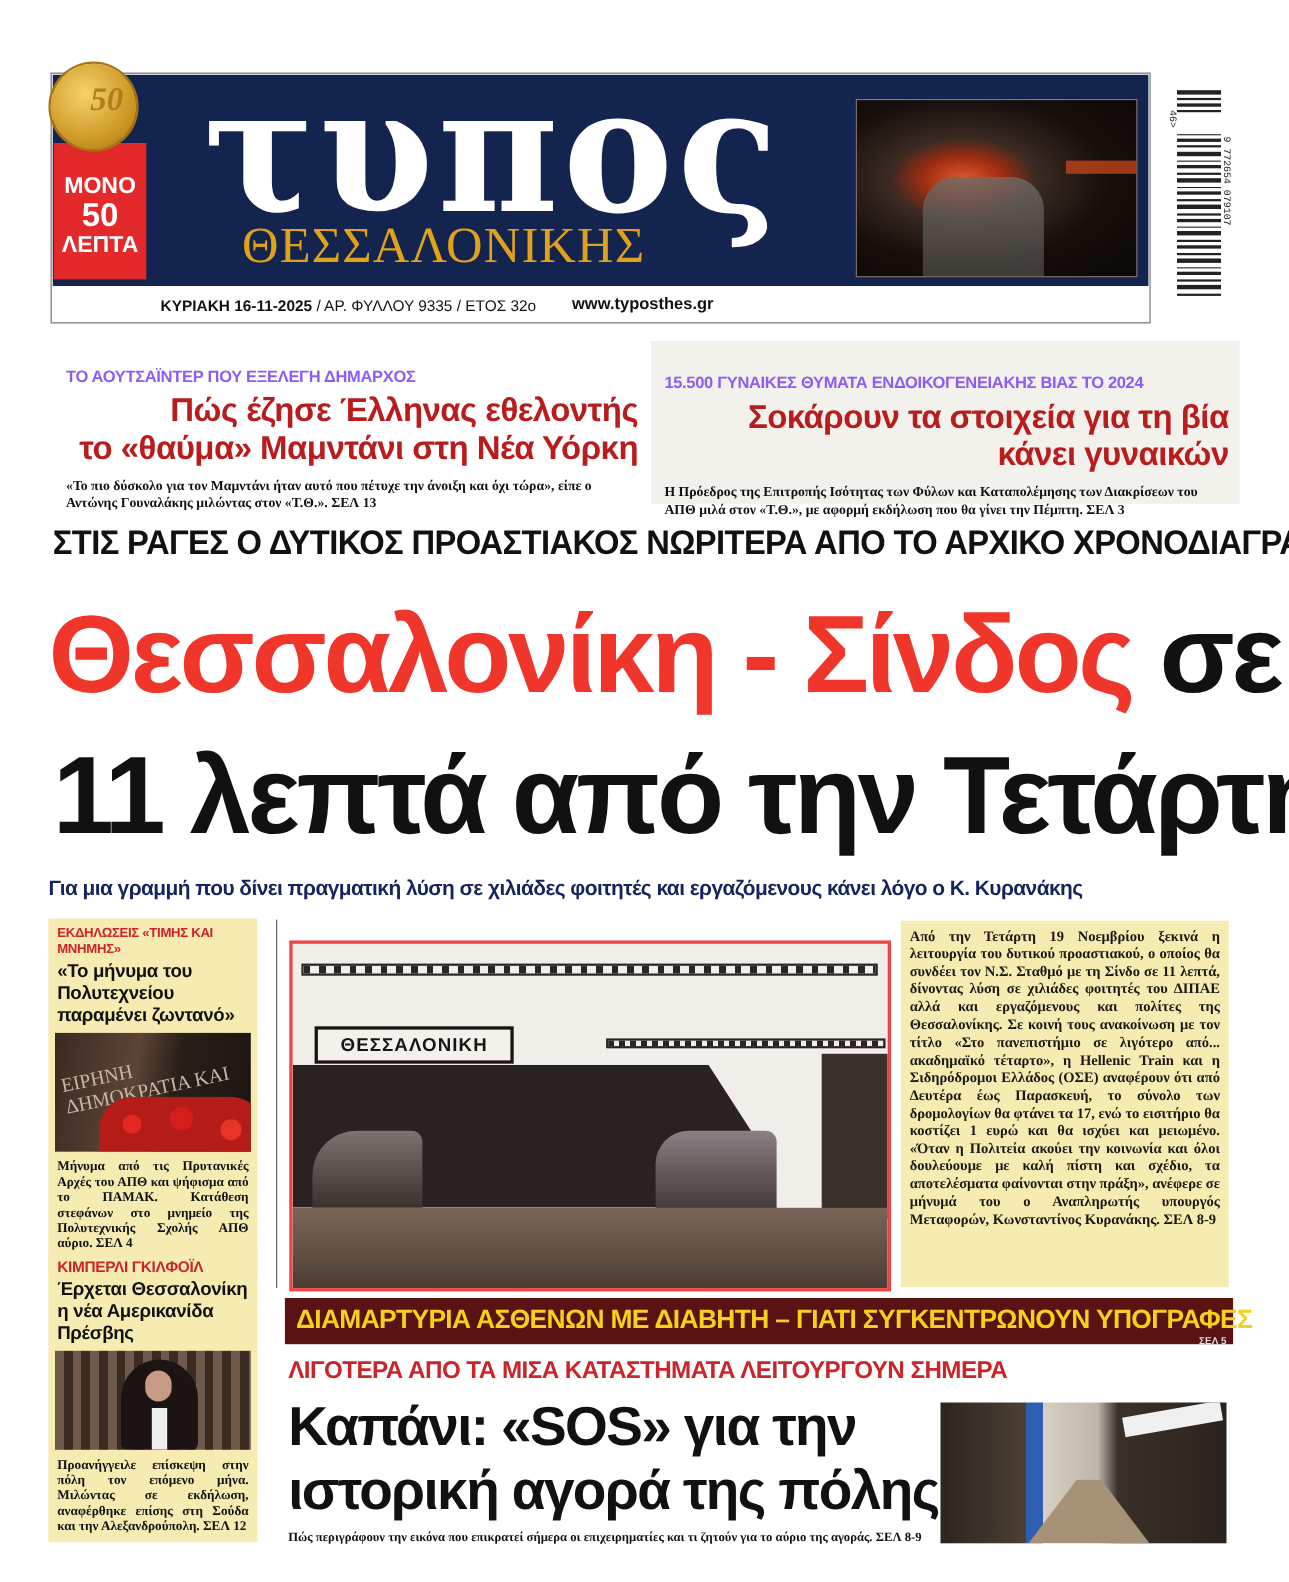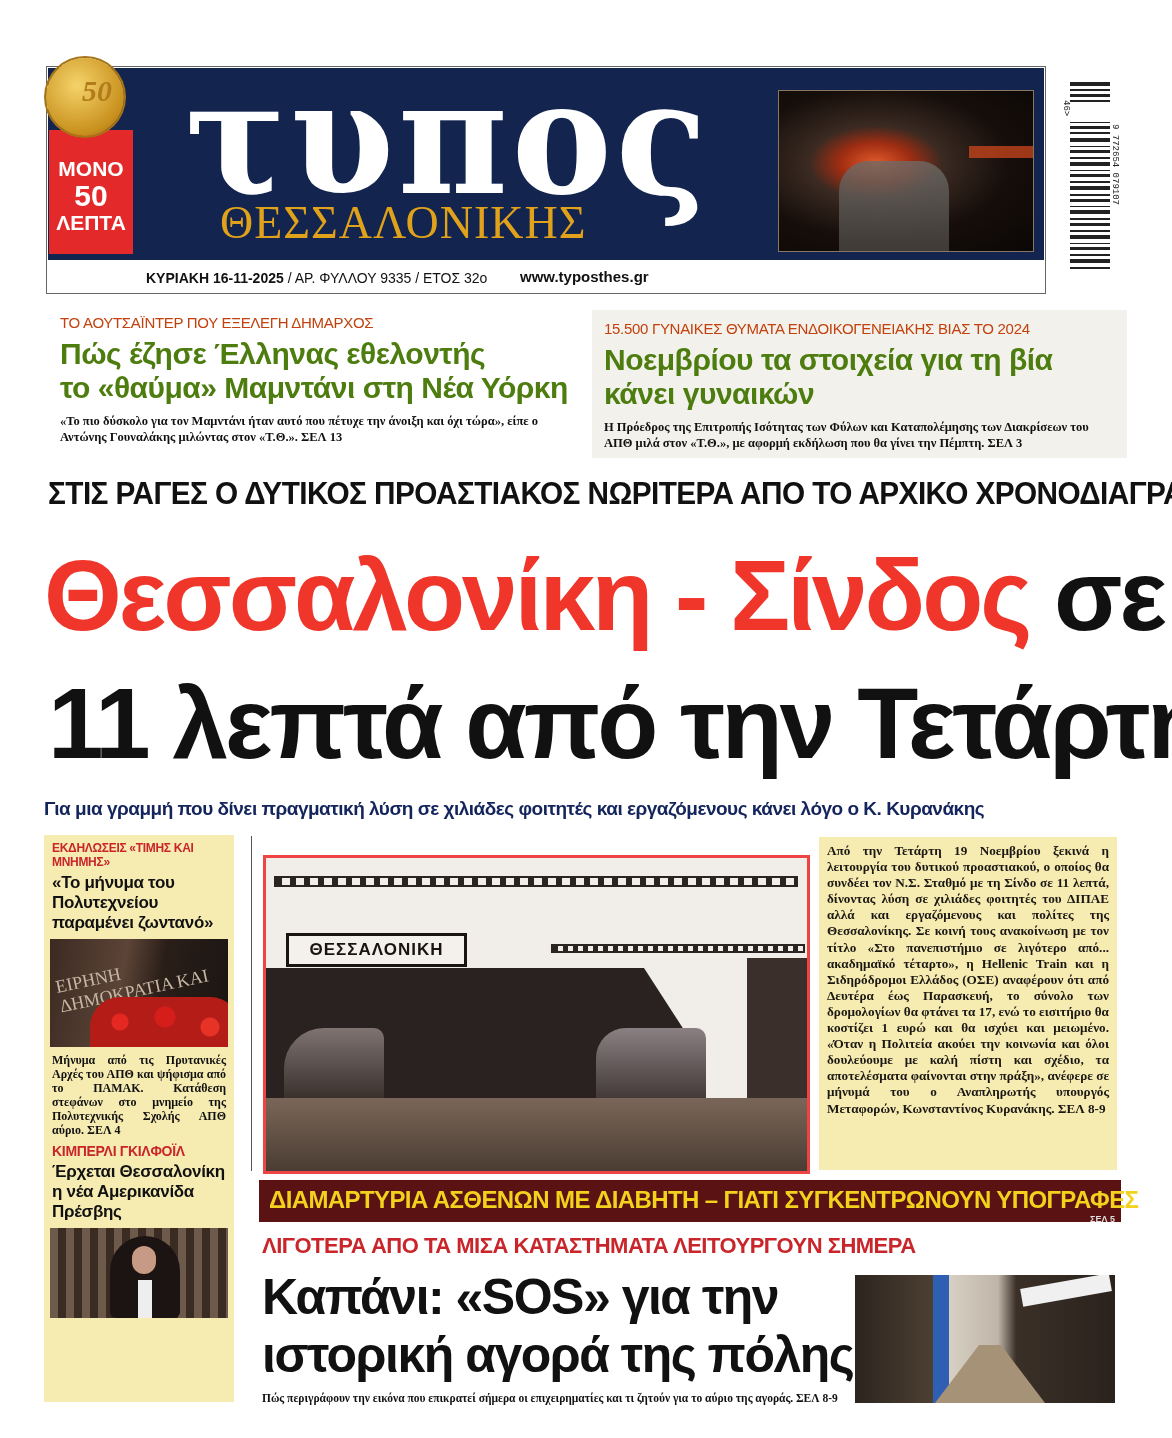--- a/index.html
+++ b/index.html
@@ -17,22 +17,22 @@
   #coin{left:46px;top:58px;width:78px;height:78px;border-radius:50%;background:radial-gradient(circle at 40% 35%,#f5d36a,#c8901d 70%,#8a5a12);box-shadow:0 0 0 2px #a67416;}
   #coin span{position:absolute;left:36px;top:16px;font:bold italic 30px "Liberation Serif",serif;color:#b07d1a;}
   #dateline{left:146px;top:270px;font-size:14px;color:#111;}
   #dateline b{font-weight:bold;}
   #webaddr{left:520px;top:268px;font-size:15px;font-weight:bold;}
   #photo-hand{left:778px;top:90px;width:254px;height:160px;background:radial-gradient(ellipse at 38% 45%,#e05a2a 0,#a02d12 16%,#3a2a22 30%,#160e0a 60%,#0a0706 100%);border:1px solid #8a7466;}
   #photo-hand .arm{position:absolute;left:60px;top:70px;width:110px;height:90px;background:linear-gradient(#6e6a66,#4a4642);border-radius:30px 30px 0 0;opacity:.8;}
   #photo-hand .glow{position:absolute;left:190px;top:55px;width:64px;height:12px;background:#c0431c;opacity:.8;}
   #barcode{left:1060px;top:72px;width:60px;height:222px;}
   
-  .kicker{font-weight:normal;font-size:15px;color:#c2410c;letter-spacing:-0.3px;}
-  .h2{font-weight:bold;font-size:30px;line-height:34px;color:#4d7c0f;letter-spacing:-0.5px;}
+  .kicker{font-weight:bold;font-size:15px;color:#8b5cf6;letter-spacing:-0.3px;margin-top:20px;}
+  .h2{font-weight:bold;font-size:30px;line-height:34px;color:#b91c1c;letter-spacing:-0.5px;text-align:right;}
   .deck{font-family:"Liberation Serif",serif;font-size:12.5px;line-height:16px;color:#111;font-weight:bold;}
   #story-left{left:60px;top:314px;width:520px;}
   #story-right{left:592px;top:310px;width:535px;height:148px;background:#f3f1ec;padding:10px 10px 0 12px;box-sizing:border-box;}
   
   #overline{left:48px;top:476px;width:1080px;font-weight:bold;font-size:31px;letter-spacing:-0.6px;transform:scaleX(0.96);transform-origin:left;white-space:nowrap;}
   #hl1{left:44px;top:540px;font-weight:bold;font-size:100px;line-height:110px;letter-spacing:-3px;white-space:nowrap;}
   #hl1 .red{color:#f0362b;}
   #hl2{left:48px;top:668px;font-weight:bold;font-size:100px;line-height:110px;letter-spacing:-3px;white-space:nowrap;}
   #subhead{left:44px;top:798px;width:1090px;font-weight:bold;font-size:19px;color:#14245c;white-space:nowrap;letter-spacing:-0.5px;}
   
@@ -133,21 +133,21 @@
 
 <div id="story-left" class="abs">
   <div class="kicker">ΤΟ ΑΟΥΤΣΑΪΝΤΕΡ ΠΟΥ ΕΞΕΛΕΓΗ ΔΗΜΑΡΧΟΣ</div>
   <div class="h2" style="margin-top:6px">Πώς έζησε Έλληνας εθελοντής</div>
   <div class="h2">το «θαύμα» Μαμντάνι στη Νέα Υόρκη</div>
   <div class="deck" style="margin-top:8px;width:510px">«Το πιο δύσκολο για τον Μαμντάνι ήταν αυτό που πέτυχε την άνοιξη και όχι τώρα», είπε ο Αντώνης Γουναλάκης μιλώντας στον «Τ.Θ.». ΣΕΛ 13</div>
 </div>
 
 <div id="story-right" class="abs">
   <div class="kicker">15.500 ΓΥΝΑΙΚΕΣ ΘΥΜΑΤΑ ΕΝΔΟΙΚΟΓΕΝΕΙΑΚΗΣ ΒΙΑΣ ΤΟ 2024</div>
-  <div class="h2" style="margin-top:6px">Νοεμβρίου τα στοιχεία για τη βία</div>
+  <div class="h2" style="margin-top:6px">Σοκάρουν τα στοιχεία για τη βία</div>
   <div class="h2">κάνει γυναικών</div>
   <div class="deck" style="margin-top:8px">Η Πρόεδρος της Επιτροπής Ισότητας των Φύλων και Καταπολέμησης των Διακρίσεων του ΑΠΘ μιλά στον «Τ.Θ.», με αφορμή εκδήλωση που θα γίνει την Πέμπτη. ΣΕΛ 3</div>
 </div>
 
 <div id="overline" class="abs">ΣΤΙΣ ΡΑΓΕΣ Ο ΔΥΤΙΚΟΣ ΠΡΟΑΣΤΙΑΚΟΣ ΝΩΡΙΤΕΡΑ ΑΠΟ ΤΟ ΑΡΧΙΚΟ ΧΡΟΝΟΔΙΑΓΡΑΜΜΑ</div>
 <div id="hl1" class="abs"><span class="red">Θεσσαλονίκη - Σίνδος</span><span> σε</span></div>
 <div id="hl2" class="abs">11 λεπτά από την Τετάρτη</div>
 <div id="subhead" class="abs">Για μια γραμμή που δίνει πραγματική λύση σε χιλιάδες φοιτητές και εργαζόμενους κάνει λόγο ο Κ. Κυρανάκης</div>
 
 <div class="rule" style="left:251px;top:836px;width:1px;height:335px"></div>
@@ -163,20 +163,21 @@
 </div>
 
 <div id="box2" class="abs sidebox">
   <div class="redkick" style="font-size:14px">ΚΙΜΠΕΡΛΙ ΓΚΙΛΦΟΪΛ</div>
   <div class="sbh" style="margin-top:4px">Έρχεται Θεσσαλονίκη η νέα Αμερικανίδα Πρέσβης</div>
   <div class="ph-ambassador">
     <div class="p"></div>
     <div class="f"></div>
     <div class="s"></div>
   </div>
+  <div class="sbt" style="text-align:justify">Προανήγγειλε επίσκεψη στην πόλη τον επόμενο μήνα. Μιλώντας σε εκδήλωση, αναφέρθηκε επίσης στη Σούδα και την Αλεξανδρούπολη. ΣΕΛ 12</div>
 </div>
 
 <div id="trainphoto" class="abs">
   <div class="beam"></div>
   <div class="beam2"></div>
   <div class="roof"></div>
   <div class="rightroof"></div>
   <div class="sign">ΘΕΣΣΑΛΟΝΙΚΗ</div>
   <div class="train1"></div>
   <div class="train2"></div>

